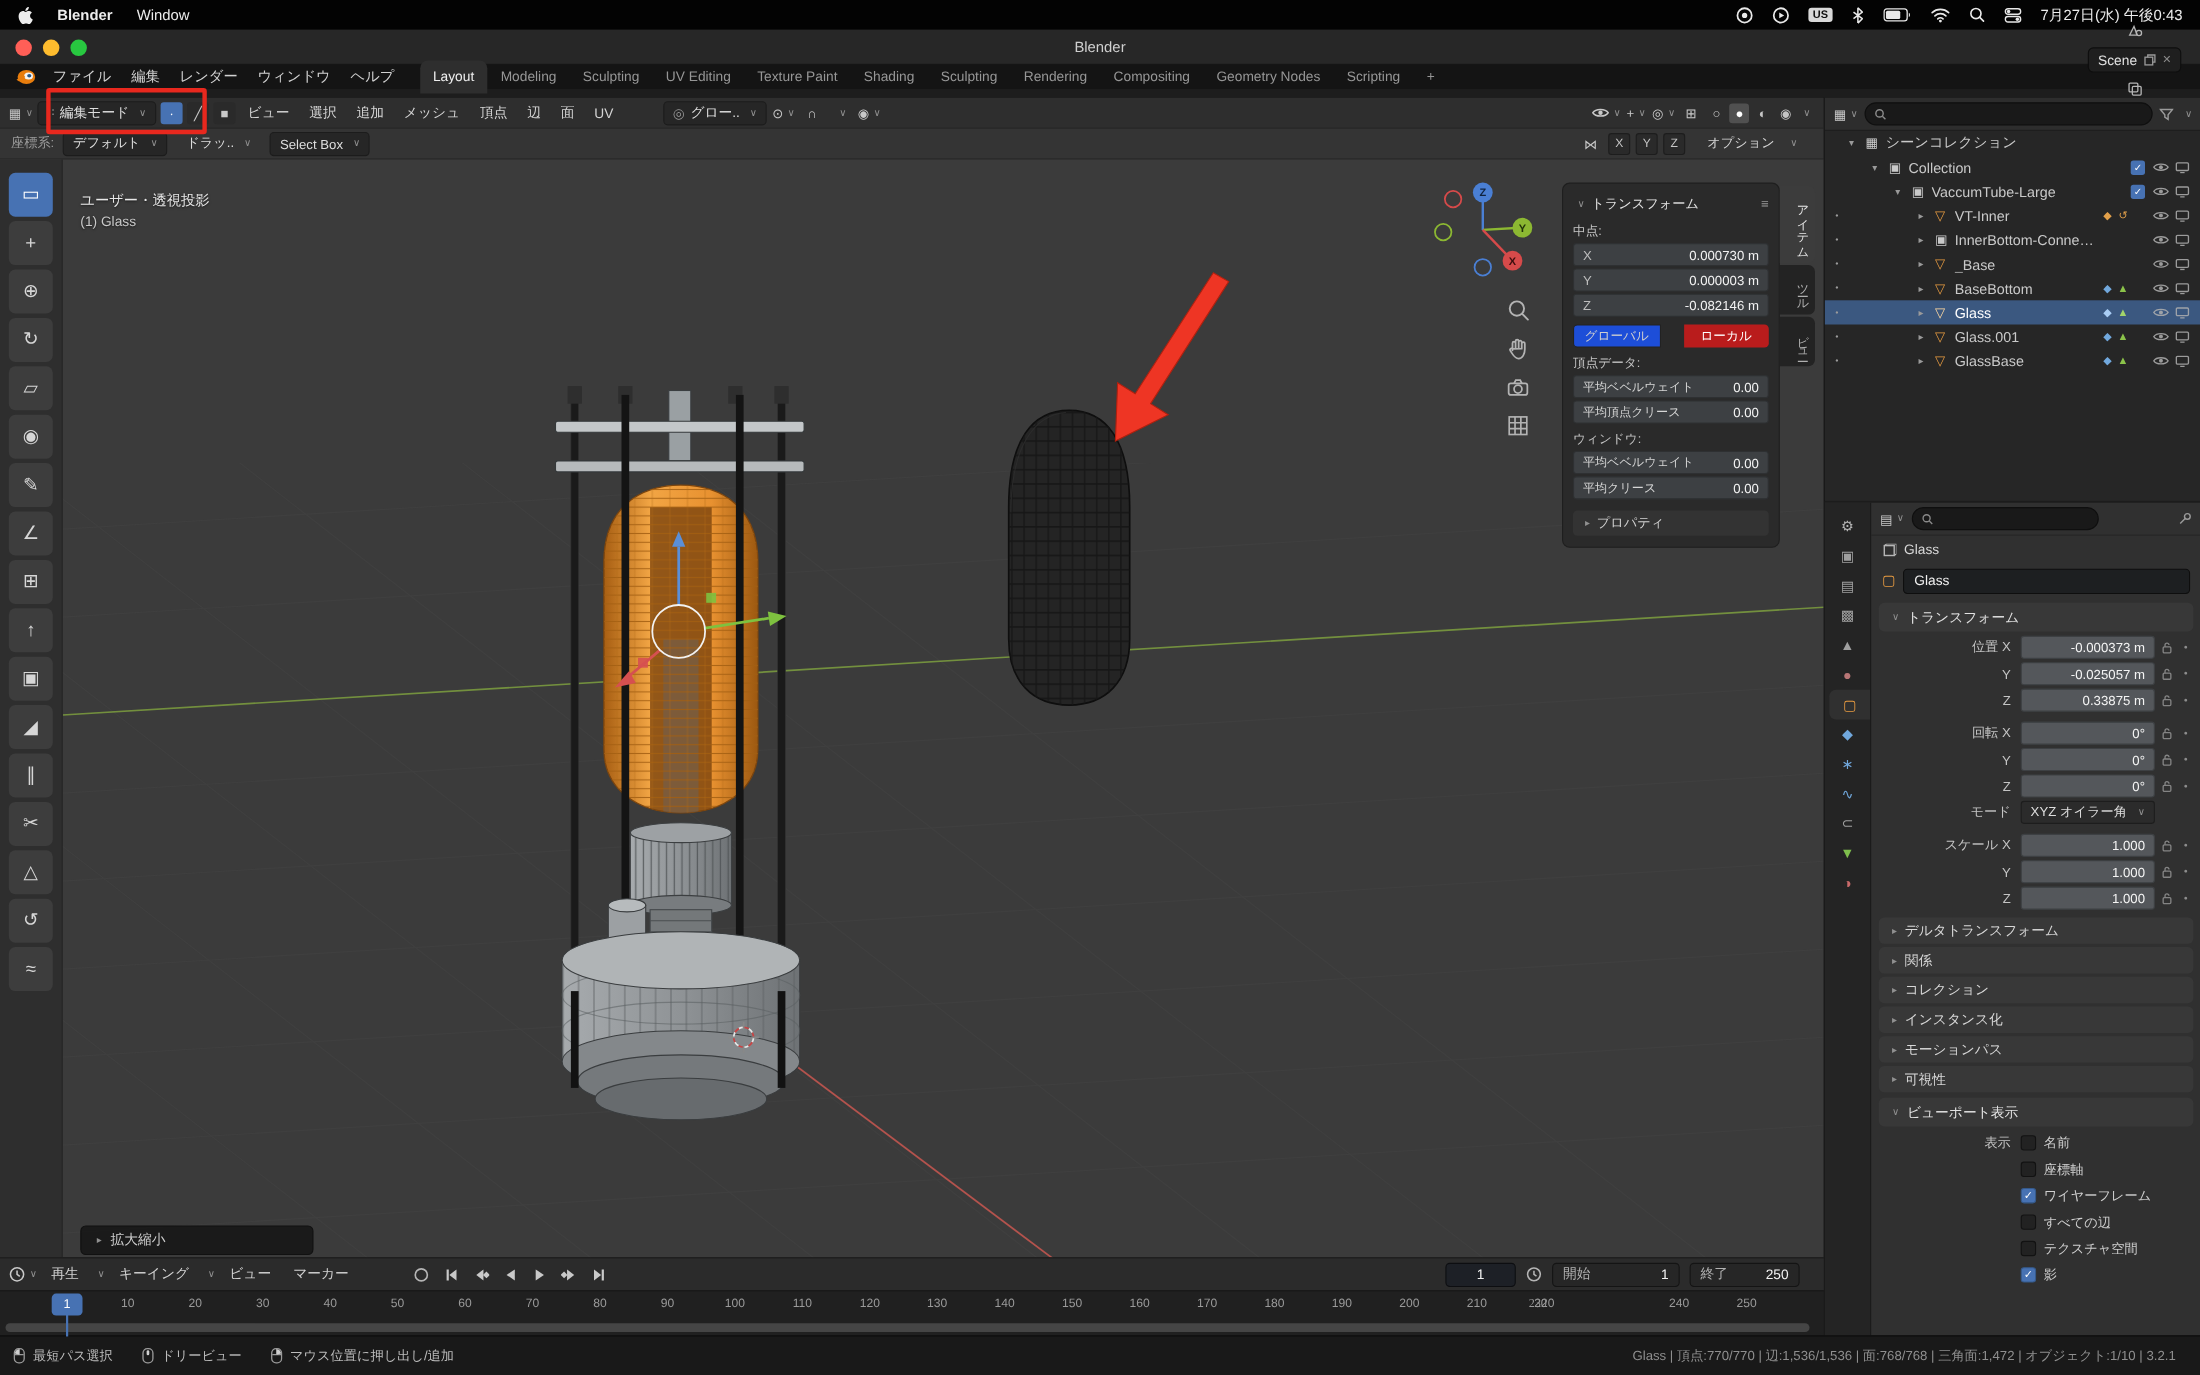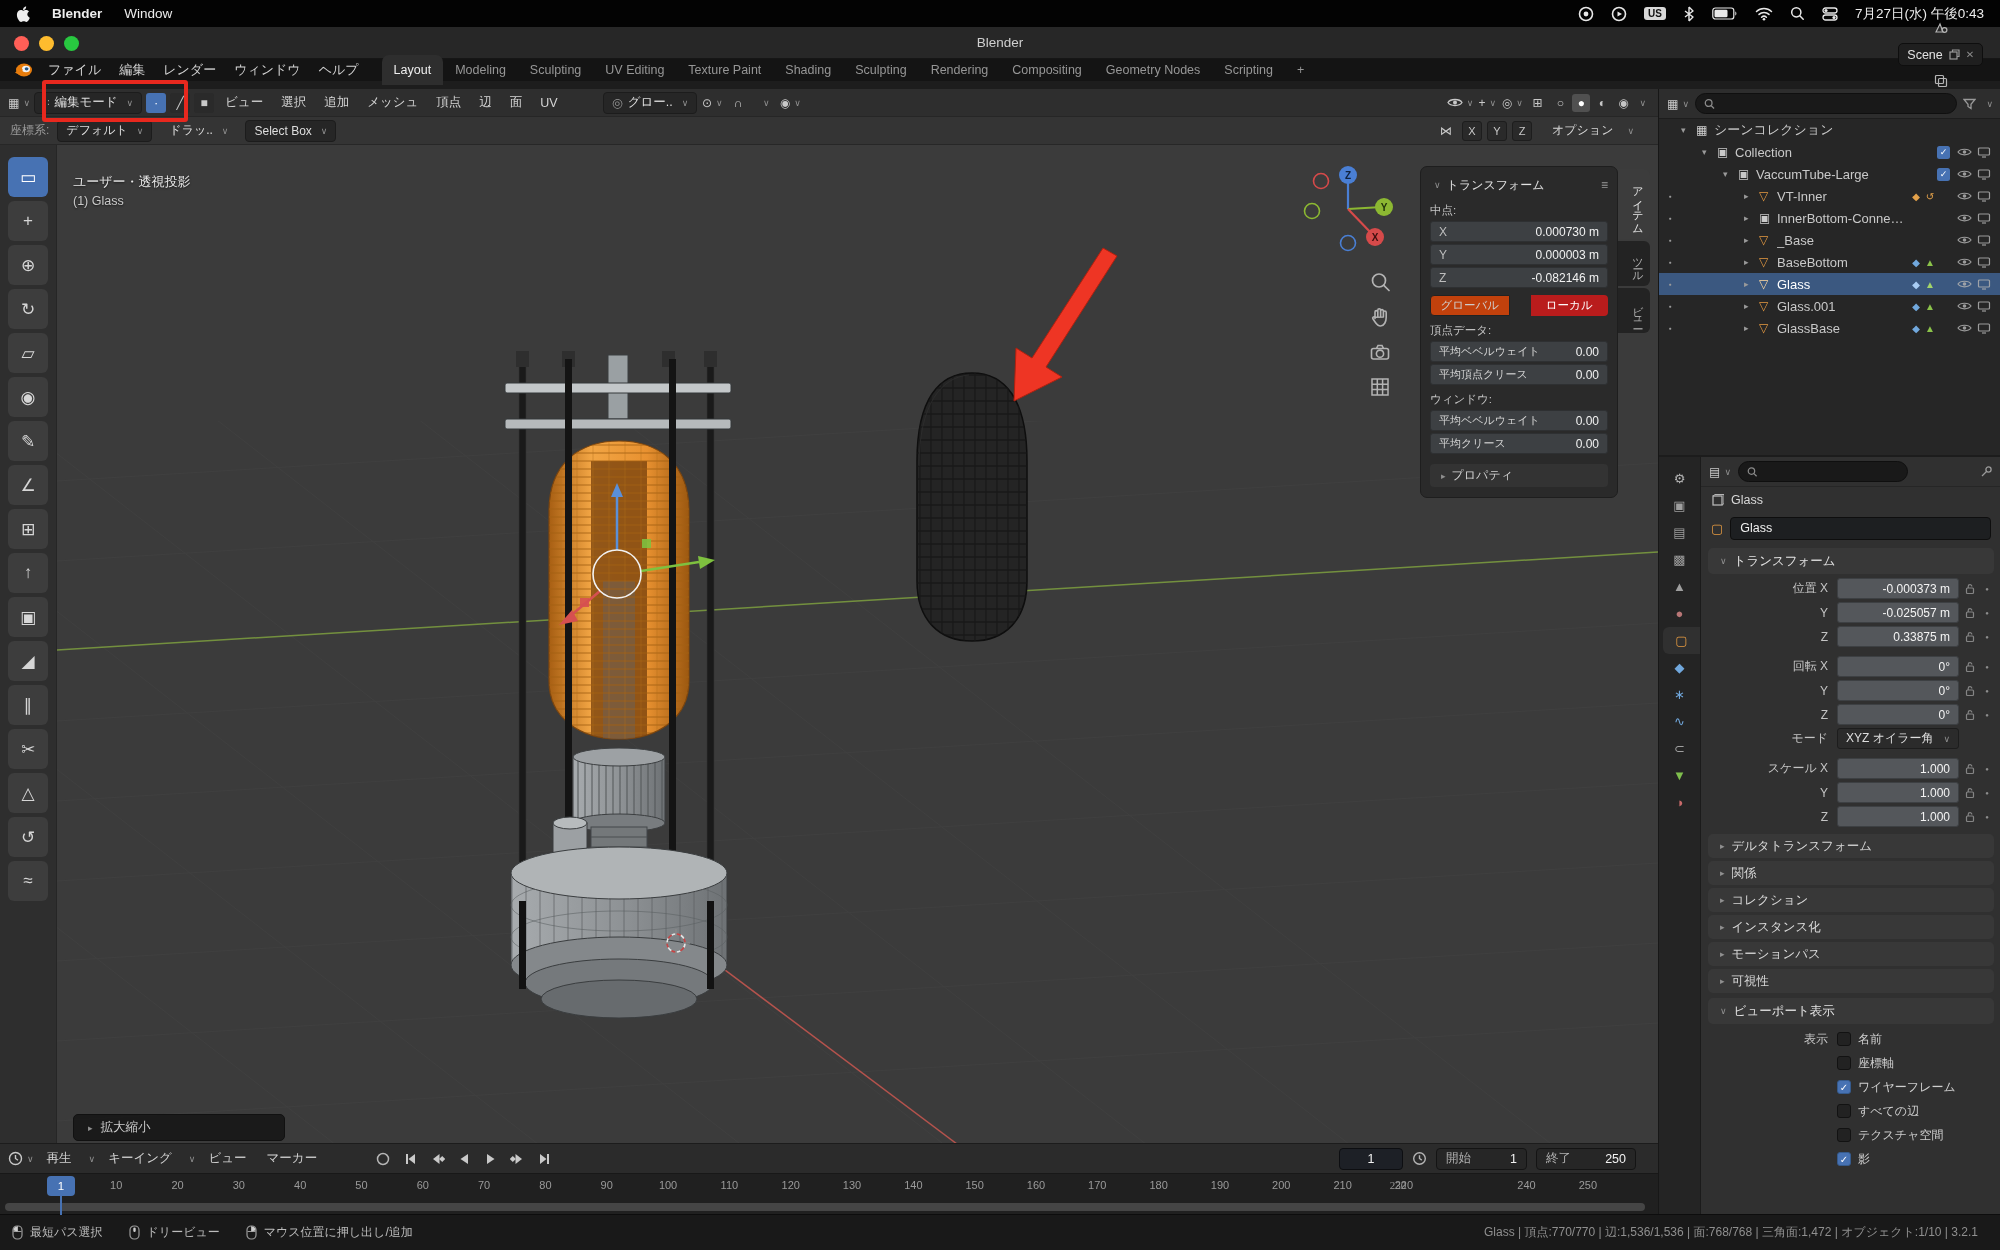--- a/index.html
+++ b/index.html
@@ -77,21 +77,21 @@
   .np-head { display:flex; align-items:center; gap:6px; color:#e2e2e2; height:22px; }
   .np-head .burger { margin-left:auto; color:#9a9a9a; }
   .np-label { color:#c6c6c6; margin:7px 0 3px; font-size:11.5px; }
   .np-field { height:21px; background:#3d4043; border:1px solid #2e3032; border-radius:3px;
     display:flex; align-items:center; padding:0 8px; margin-bottom:2px; }
   .np-axis { color:#bdbdbd; width:16px; }
   .np-val { margin-left:auto; color:#f2f2f2; }
   .np-slider-label { color:#d6d6d6; font-size:11px; }
   .np-seg { display:flex; margin:7px 0 2px; }
   .np-seg > div { flex:1; height:21px; display:flex; align-items:center; justify-content:center; font-size:11.5px; }
-  .np-seg .g { background:#c2410c; border-radius:4px 0 0 4px; color:#cfcfcf; border:1px solid #222; }
+  .np-seg .g { background:#1d4ed8; border-radius:4px 0 0 4px; color:#cfcfcf; border:1px solid #222; }
   .np-seg .l { background:#b91c1c; border-radius:0 4px 4px 0; color:#fff;margin-left:21px; }
   .np-collapse { display:flex; align-items:center; gap:6px; height:23px; background:#333333;
     border-radius:4px; margin-top:10px; padding:0 7px; color:#d2d2d2; }
   
   .right-col { position:absolute; left:1658px; top:89px; width:342px; height:1125px; background:#2a2a2a; border-left:1px solid #171717; }
   .outliner { position:absolute; left:0; top:0; width:342px; height:366px; background:#262626; }
   .ol-head { height:30px; background:#2d2d2d; border-bottom:1px solid #1d1d1d; display:flex; align-items:center; padding:0 8px; gap:6px; }
   .search { flex:1; height:21px; background:#191919; border:1px solid #0f0f0f; border-radius:11px;
     display:flex; align-items:center; padding:0 8px; gap:6px; }
   .search input { background:transparent; border:none; outline:none; color:#ddd; width:100%; font-size:12px; }
@@ -1321,21 +1321,21 @@
     <div class="tl-right">
       <div class="frame-field">
           <span>1</span>
         </div>
       <span>
           <svg width="15" height="15" viewBox="0 0 15 15">
             <circle cx="7.5" cy="7.5" r="5.8" fill="none" stroke="#b5b5b5" stroke-width="1.4"></circle>
             <path d="M7.5 4.2v3.3l2.3 1.6" fill="none" stroke="#b5b5b5" stroke-width="1.4"></path>
           </svg>
         </span>
-      <div class="range-field" style="width:91px;align-items:center;">
+      <div class="range-field" style="width:116px;align-items:center;">
         <span class="rl">開始</span>
           <span class="rv">1</span>
       </div>
       <div class="range-field" style="width:100px;">
         <span class="rl">終了</span>
           <span class="rv">250</span>
       </div>
     </div>
   </div>
 

